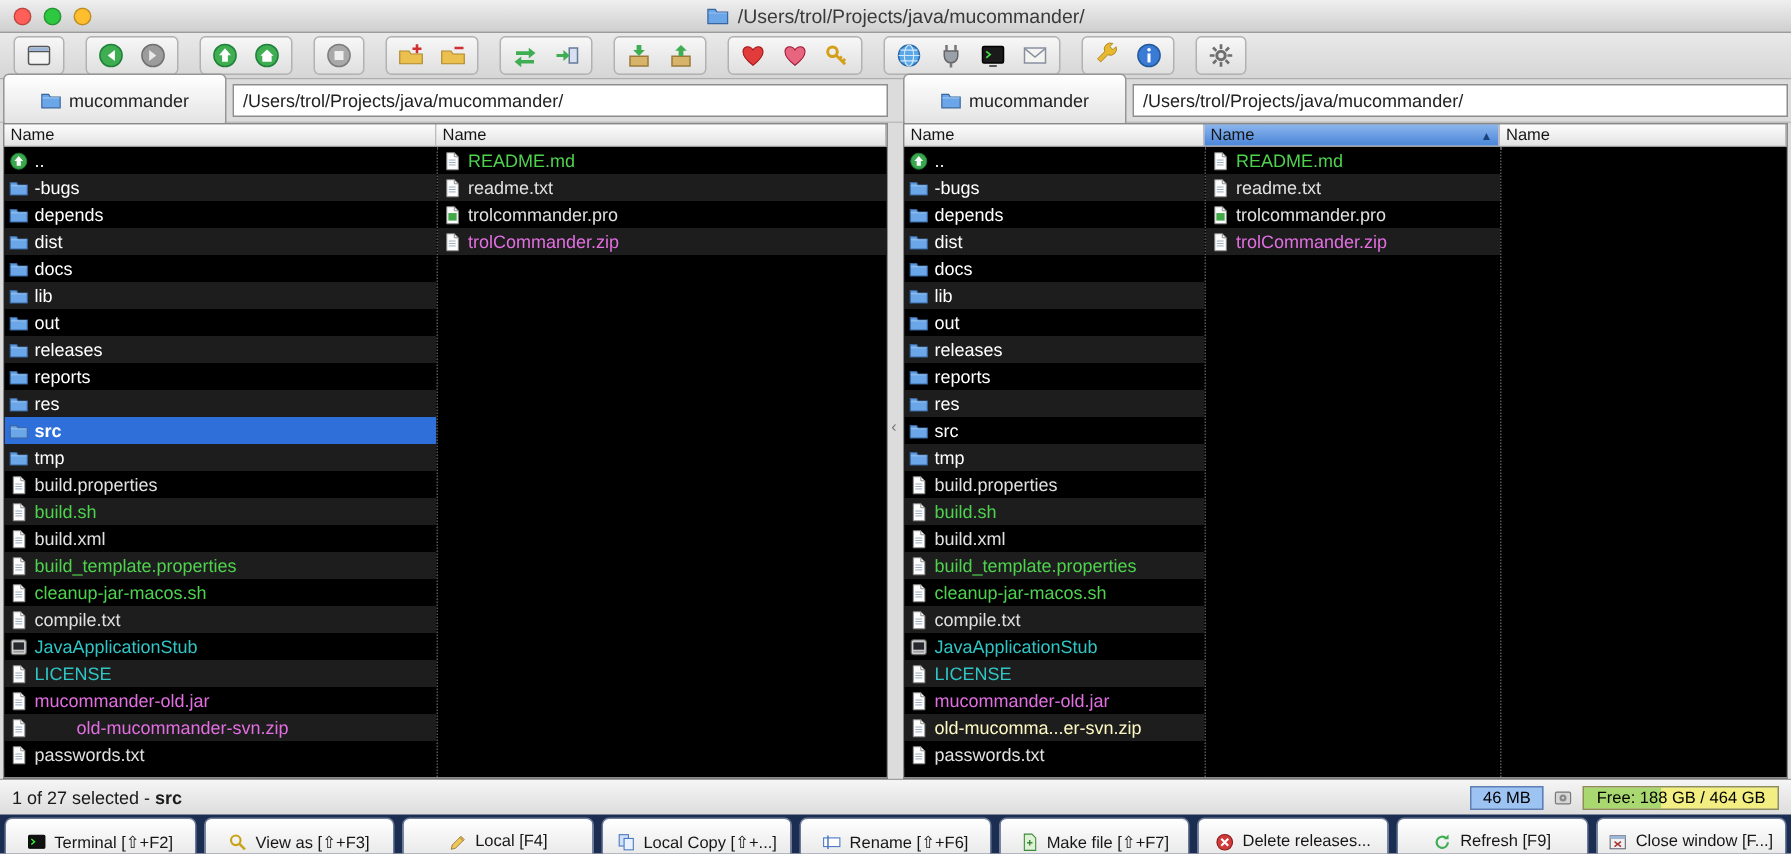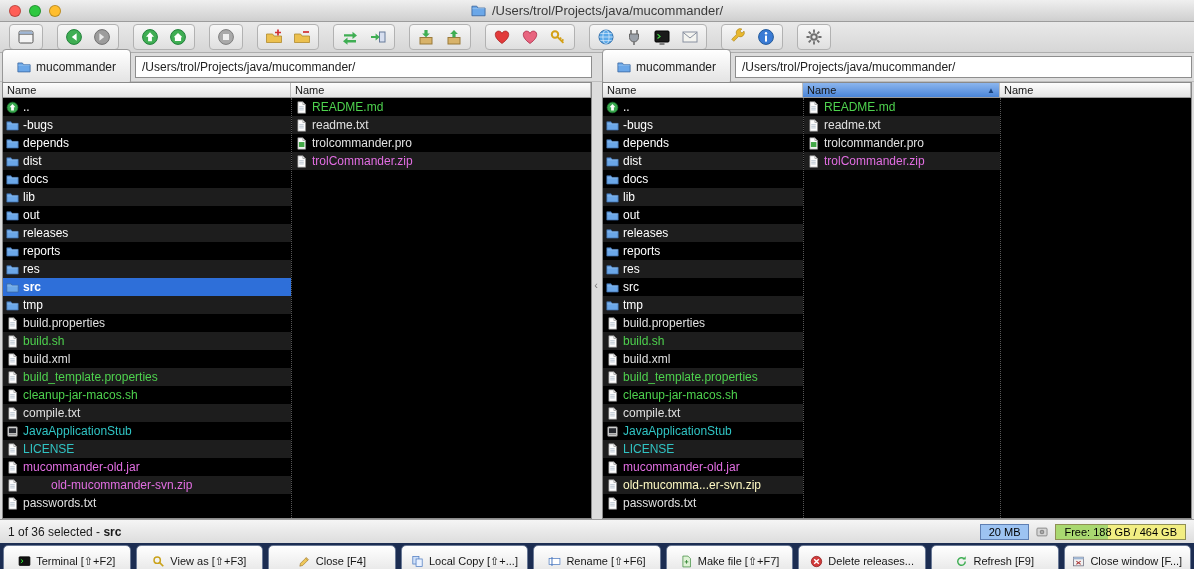--- a/index.html
+++ b/index.html
@@ -21,21 +21,21 @@
   .toolbar{height:31px;background:linear-gradient(#e9e9e9,#d6d6d6);border-bottom:1px solid #adadad;
     display:flex;align-items:center;padding:0 9px;gap:14px;}
   .tb-group{display:flex;align-items:center;height:26px;padding:0 2px;border:1px solid #b2b2b2;border-radius:4px;
     background:linear-gradient(#f7f7f7,#dfdfdf);}
   .tb-btn{width:28px;height:23px;border:0;background:transparent;display:flex;align-items:center;justify-content:center;cursor:default;}
   .tb-btn .icn svg{width:18px;height:18px;display:block;}
 
   
   .locrow{height:29px;background:#dcdcdc;border-bottom:1px solid #bdbdbd;display:flex;gap:10px;padding:3px 2px;}
   .locbar{flex:1;display:flex;gap:4px;align-items:center;}
-  .drive-btn{display:flex;align-items:center;gap:5px;height:36px;padding:0 14px;font-size:12px;color:#222;
+  .drive-btn{display:flex;align-items:center;gap:5px;height:36px;padding:0 24px;font-size:12px;color:#222;
     border:1px solid #979797;border-radius:4px;background:linear-gradient(#ffffff,#e2e2e2);cursor:default;white-space:nowrap;}
   .drive-btn .icn svg{width:14px;height:14px;display:block;}
   .path-input{flex:1;height:22px;border:1px solid #8d8d8d;background:#fff;color:#222;
     font:12px "Liberation Sans",sans-serif;padding:0 6px;}
 
   
   .panels{height:437px;display:flex;gap:10px;padding:0 2px;position:relative;background:#dcdcdc;}
   .file-panel{flex:1;border:1px solid #8a8a8a;background:#000;display:flex;flex-direction:column;}
   .cols-header{display:flex;height:15px;background:#e6e6e6;border-bottom:1px solid #9a9a9a;}
   .col-hdr{display:flex;align-items:center;justify-content:space-between;padding:0 4px;font-size:11px;color:#151515;
@@ -871,24 +871,24 @@
           </div>
         </div>
         <div class="col" style="flex: 1 1 0%;"></div>
       </div>
   </div>
   <div class="split-handle">‹</div>
 </div>
 
 <div class="statusbar">
   <span>
-    <span>1 of 36 selected - </span><span class="sel-name">src</span>
+    <span>1 of 27 selected - </span><span class="sel-name">src</span>
   </span>
   <span class="spacer"></span>
-  <span class="size-badge">20 MB</span>
+  <span class="size-badge">46 MB</span>
   <span class="status-icn">
       <svg viewBox="0 0 18 18">
         <rect x="2.5" y="4" width="13" height="10" rx="1.2" fill="#d6d6d6" stroke="#777"></rect>
         <circle cx="9" cy="9" r="3" fill="#8a8a8a"></circle>
         <circle cx="9" cy="9" r="1" fill="#d6d6d6"></circle>
       </svg>
     </span>
   <span class="free-badge">Free: 188 GB / 464 GB</span>
 </div>
 
@@ -911,21 +911,21 @@
       </span>
       <span>View as [⇧+F3]</span>
     </button>
     <button class="fn-btn">
       <span class="icn">
         <svg viewBox="0 0 18 18">
           <path d="M2.5 15.5l1-4 8-8 3 3-8 8z" fill="#eec75a" stroke="#96702a" stroke-width="0.8"></path>
           <path d="M10.5 4.5l3 3" stroke="#96702a" stroke-width="0.8"></path>
         </svg>
       </span>
-      <span>Close [F4]</span>
+      <span>Local [F4]</span>
     </button>
     <button class="fn-btn">
       <span class="icn">
         <svg viewBox="0 0 18 18">
           <rect x="2.5" y="2" width="8.5" height="10.5" fill="#cfe0f8" stroke="#4a78c0"></rect>
           <rect x="7" y="5.5" width="8.5" height="10.5" fill="#eaf2ff" stroke="#4a78c0"></rect>
         </svg>
       </span>
       <span>Local Copy [⇧+...]</span>
     </button>

